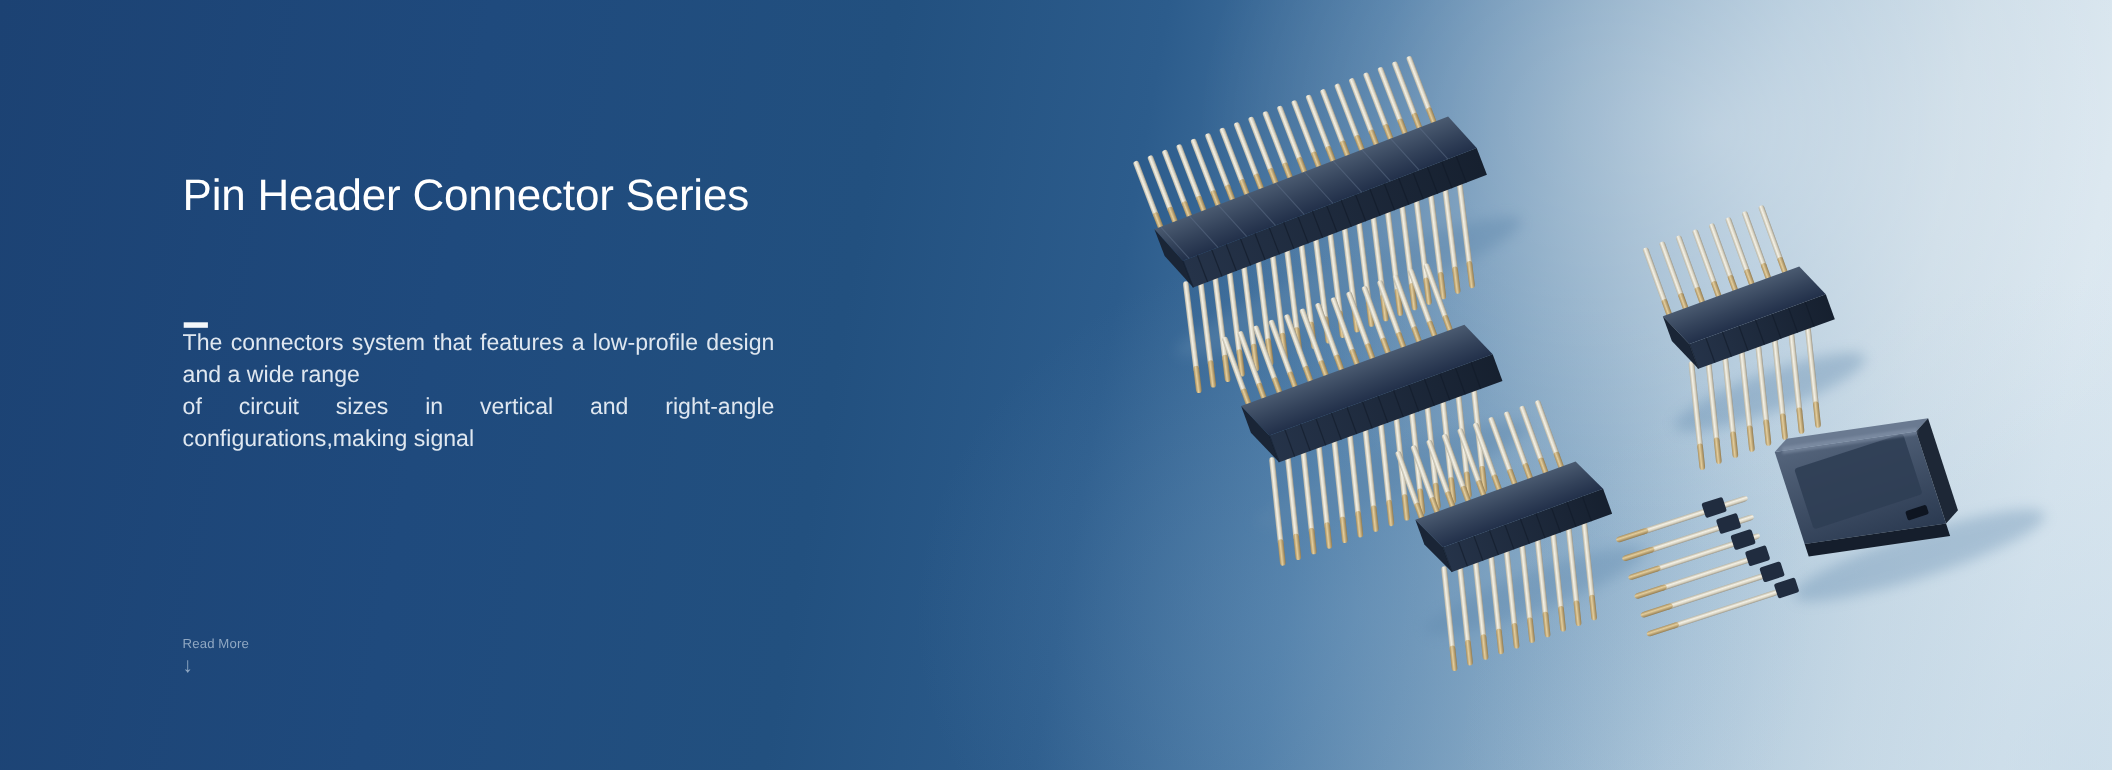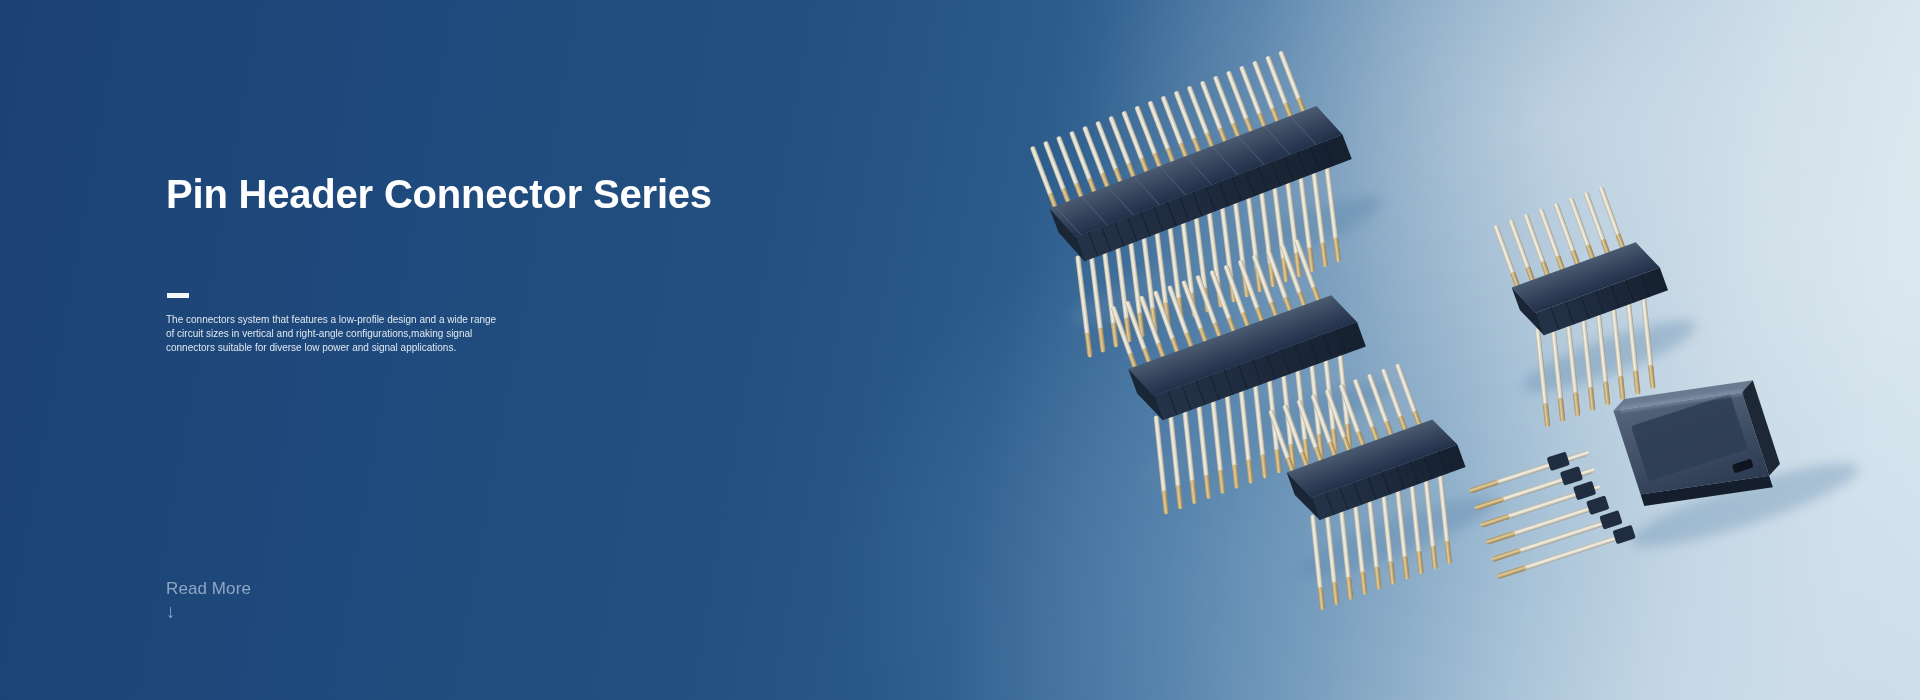--- a/index.html
+++ b/index.html
@@ -38,52 +38,52 @@
     pointer-events:none;
   }
 
   
   .copy{
     position:absolute;
     left:166px; top:0;
     width:560px; height:700px;
   }
   .hero-title{
-    position:absolute; top:171px; left:0;
-    font-size:40px; font-weight:700;
+    position:absolute; top:155px; left:0;
+    font-size:40px; font-weight:400;
     color:#ffffff;
     letter-spacing:-0.2px;
     white-space:nowrap;
     line-height:1.15;
   }
   .rule{
     position:absolute; top:293px; left:1px;
     width:22px; height:5px;
     background:#f4f7fa;
   }
   .hero-desc{
-    position:absolute; top:313px; left:0;
+    position:absolute; top:298px; left:0;
     width:538px;
-    font-size:10px;
+    font-size:21px;
     line-height:1.38;
     color:#dfe7f0;
     text-align:justify;
   }
   .hero-desc span{ display:block; }
 
   .readmore{
     position:absolute; top:578px; left:0;
     width:160px;
     text-decoration:none;
     display:block;
     cursor:pointer;
   }
   .readmore-label{
     display:block;
-    font-size:17px;
+    font-size:12px;
     color:#8fa7c2;
     line-height:1.25;
     letter-spacing:.1px;
   }
   .readmore-arrow{
     display:block;
     margin-top:3px;
     font-size:19px;
     color:#8fa7c2;
     line-height:1;
@@ -107,21 +107,20 @@
 
   <div class="copy">
 
     <h1 class="hero-title">Pin Header Connector Series</h1>
 
     <div class="rule"></div>
 
     <p class="hero-desc">
       <span>The connectors system that features a low-profile design and a wide range</span>
       <span>of circuit sizes in vertical and right-angle configurations,making signal</span>
-      <span>connectors suitable for diverse low power and signal applications.</span>
     </p>
 
     <a class="readmore" href="#">
       <span class="readmore-label">Read More</span>
       <span class="readmore-arrow">↓</span>
     </a>
 
   </div>
 
   <div class="product">

